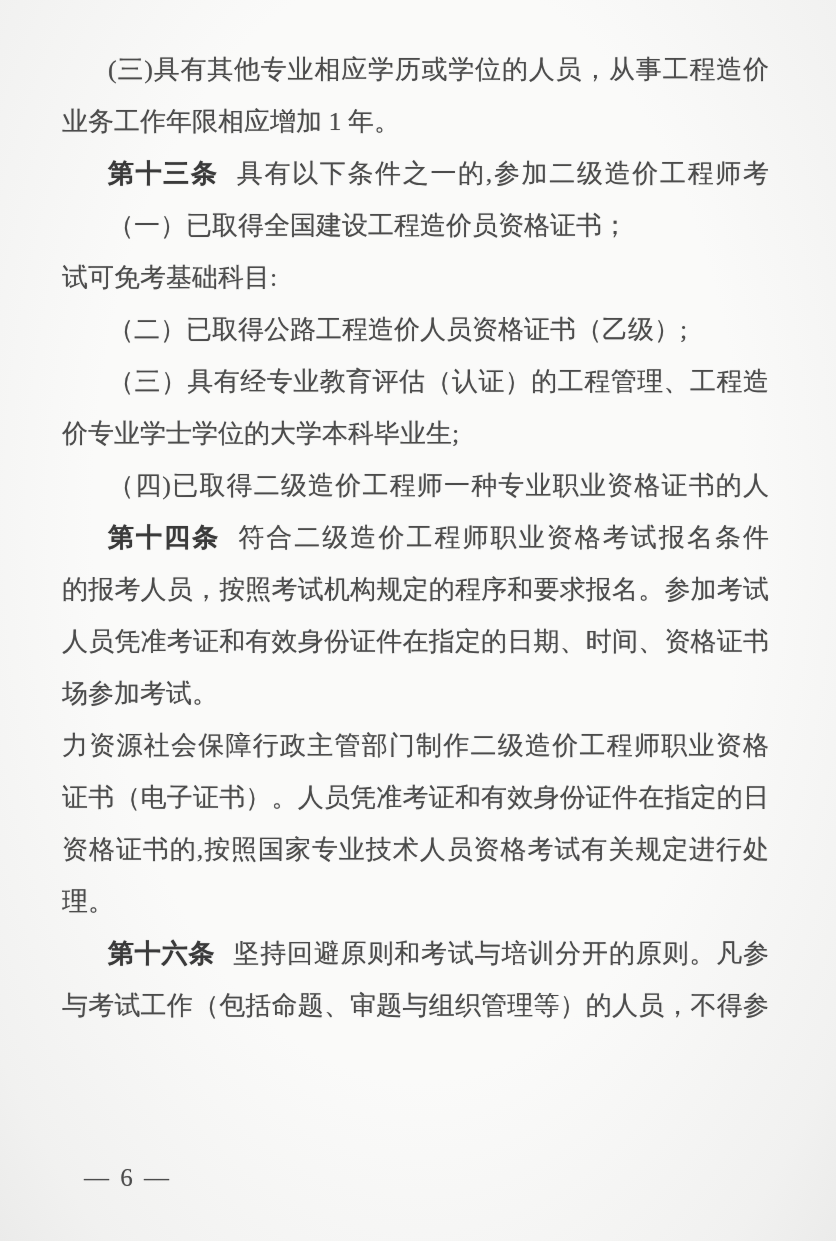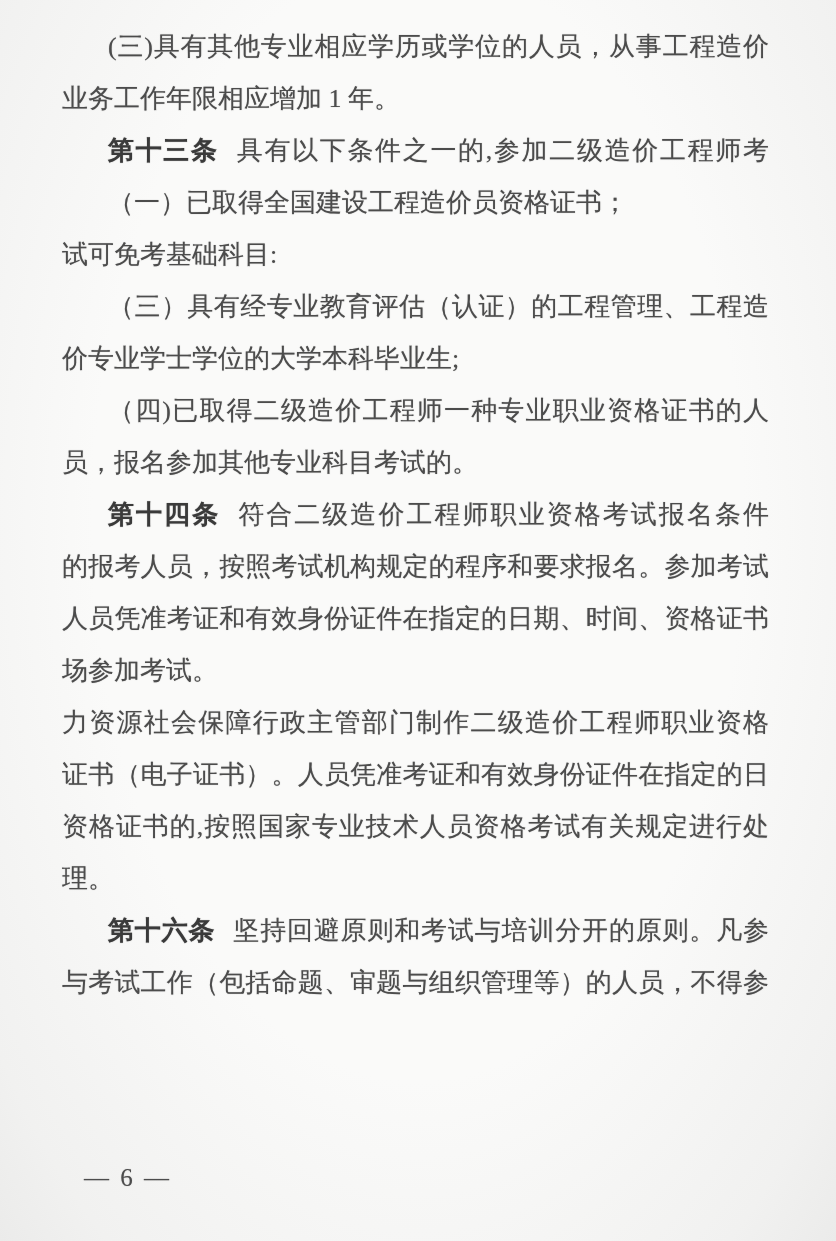--- a/index.html
+++ b/index.html
@@ -11,21 +11,21 @@
     background: #e9e9e8;
   }
   .page {
     position: relative;
     width: 836px; height: 1241px;
     overflow: hidden;
     background: radial-gradient(ellipse at 50% 42%, #fafaf9 55%, #f1f1f0 88%, #ebebea 100%);
   }
   .textblock {
     position: absolute;
-    left: 62px; top: 21px;
+    left: 62px; top: 44px;
     width: 707px;
   }
   .line {
     height: 52px;
     line-height: 52px;
     font-size: 26px;
     color: #4c4c4c;
     letter-spacing: 0px;
     white-space: nowrap;
     text-shadow: 0 0 1px rgba(95,95,95,0.55);
@@ -60,24 +60,24 @@
 <div class="page">
   <div class="textblock">
 
     <div class="line indent justify"><span>(三)具有其他专业相应学历或学位的人员，从事工程造价</span></div>
     <div class="line"><span>业务工作年限相应增加 1 年。</span></div>
 
     <div class="line indent justify"><span class="art">第十三条</span><span>具有以下条件之一的,参加二级造价工程师考</span></div>
     <div class="line indent"><span>（一）已取得全国建设工程造价员资格证书；</span></div>
 
     <div class="line"><span>试可免考基础科目:</span></div>
+    <div class="line indent"><span>（二）已取得公路工程造价人员资格证书（乙级）;</span></div>
     <div class="line indent justify"><span>（三）具有经专业教育评估（认证）的工程管理、工程造</span></div>
     <div class="line"><span>价专业学士学位的大学本科毕业生;</span></div>
     <div class="line indent justify"><span>（四)已取得二级造价工程师一种专业职业资格证书的人</span></div>
-    <div class="line"><span>员，报名参加其他专业科目考试的。</span></div>
 
 
     <div class="line indent justify"><span class="art">第十四条</span><span>符合二级造价工程师职业资格考试报名条件</span></div>
     <div class="line justify"><span>的报考人员，按照考试机构规定的程序和要求报名。参加考试</span></div>
     <div class="line justify"><span>人员凭准考证和有效身份证件在指定的日期、时间、资格证书的</span></div>
     <div class="line"><span>场参加考试。</span></div>
 
     <div class="line justify"><span>力资源社会保障行政主管部门制作二级造价工程师职业资格</span></div>
     <div class="line justify"><span>证书（电子证书）。人员凭准考证和有效身份证件在指定的日期</span></div>
     <div class="line justify"><span>资格证书的,按照国家专业技术人员资格考试有关规定进行处</span></div>

